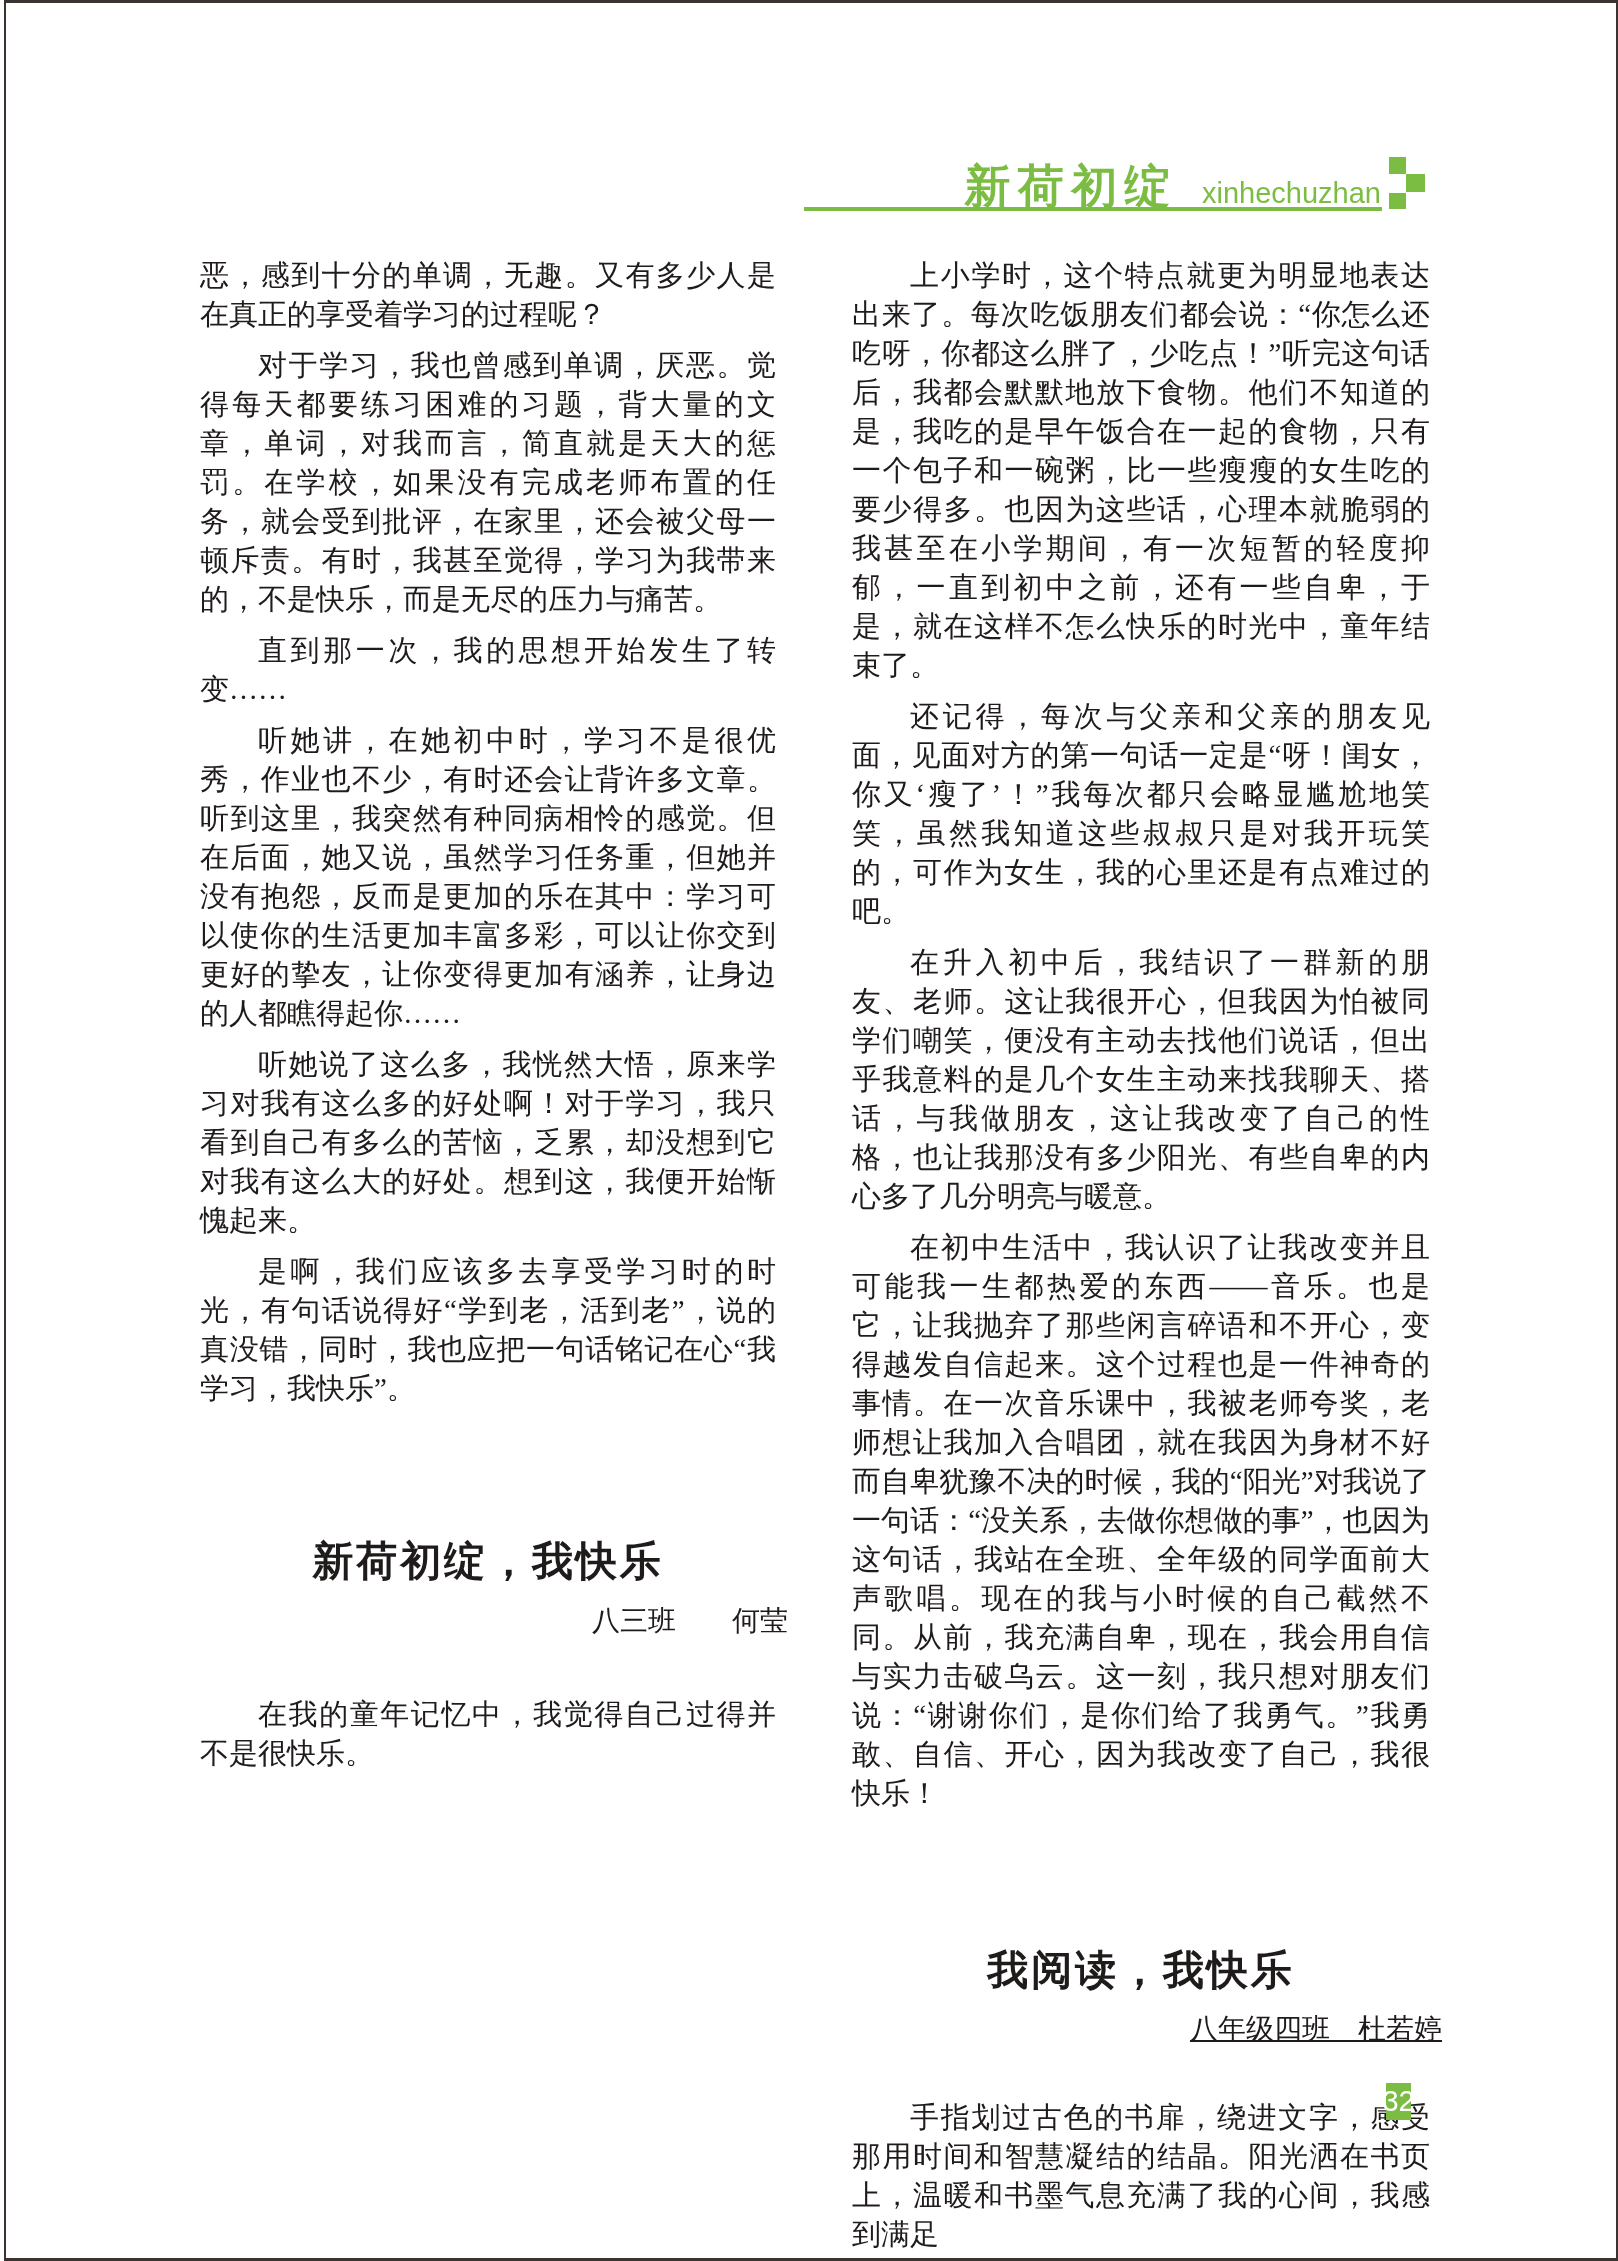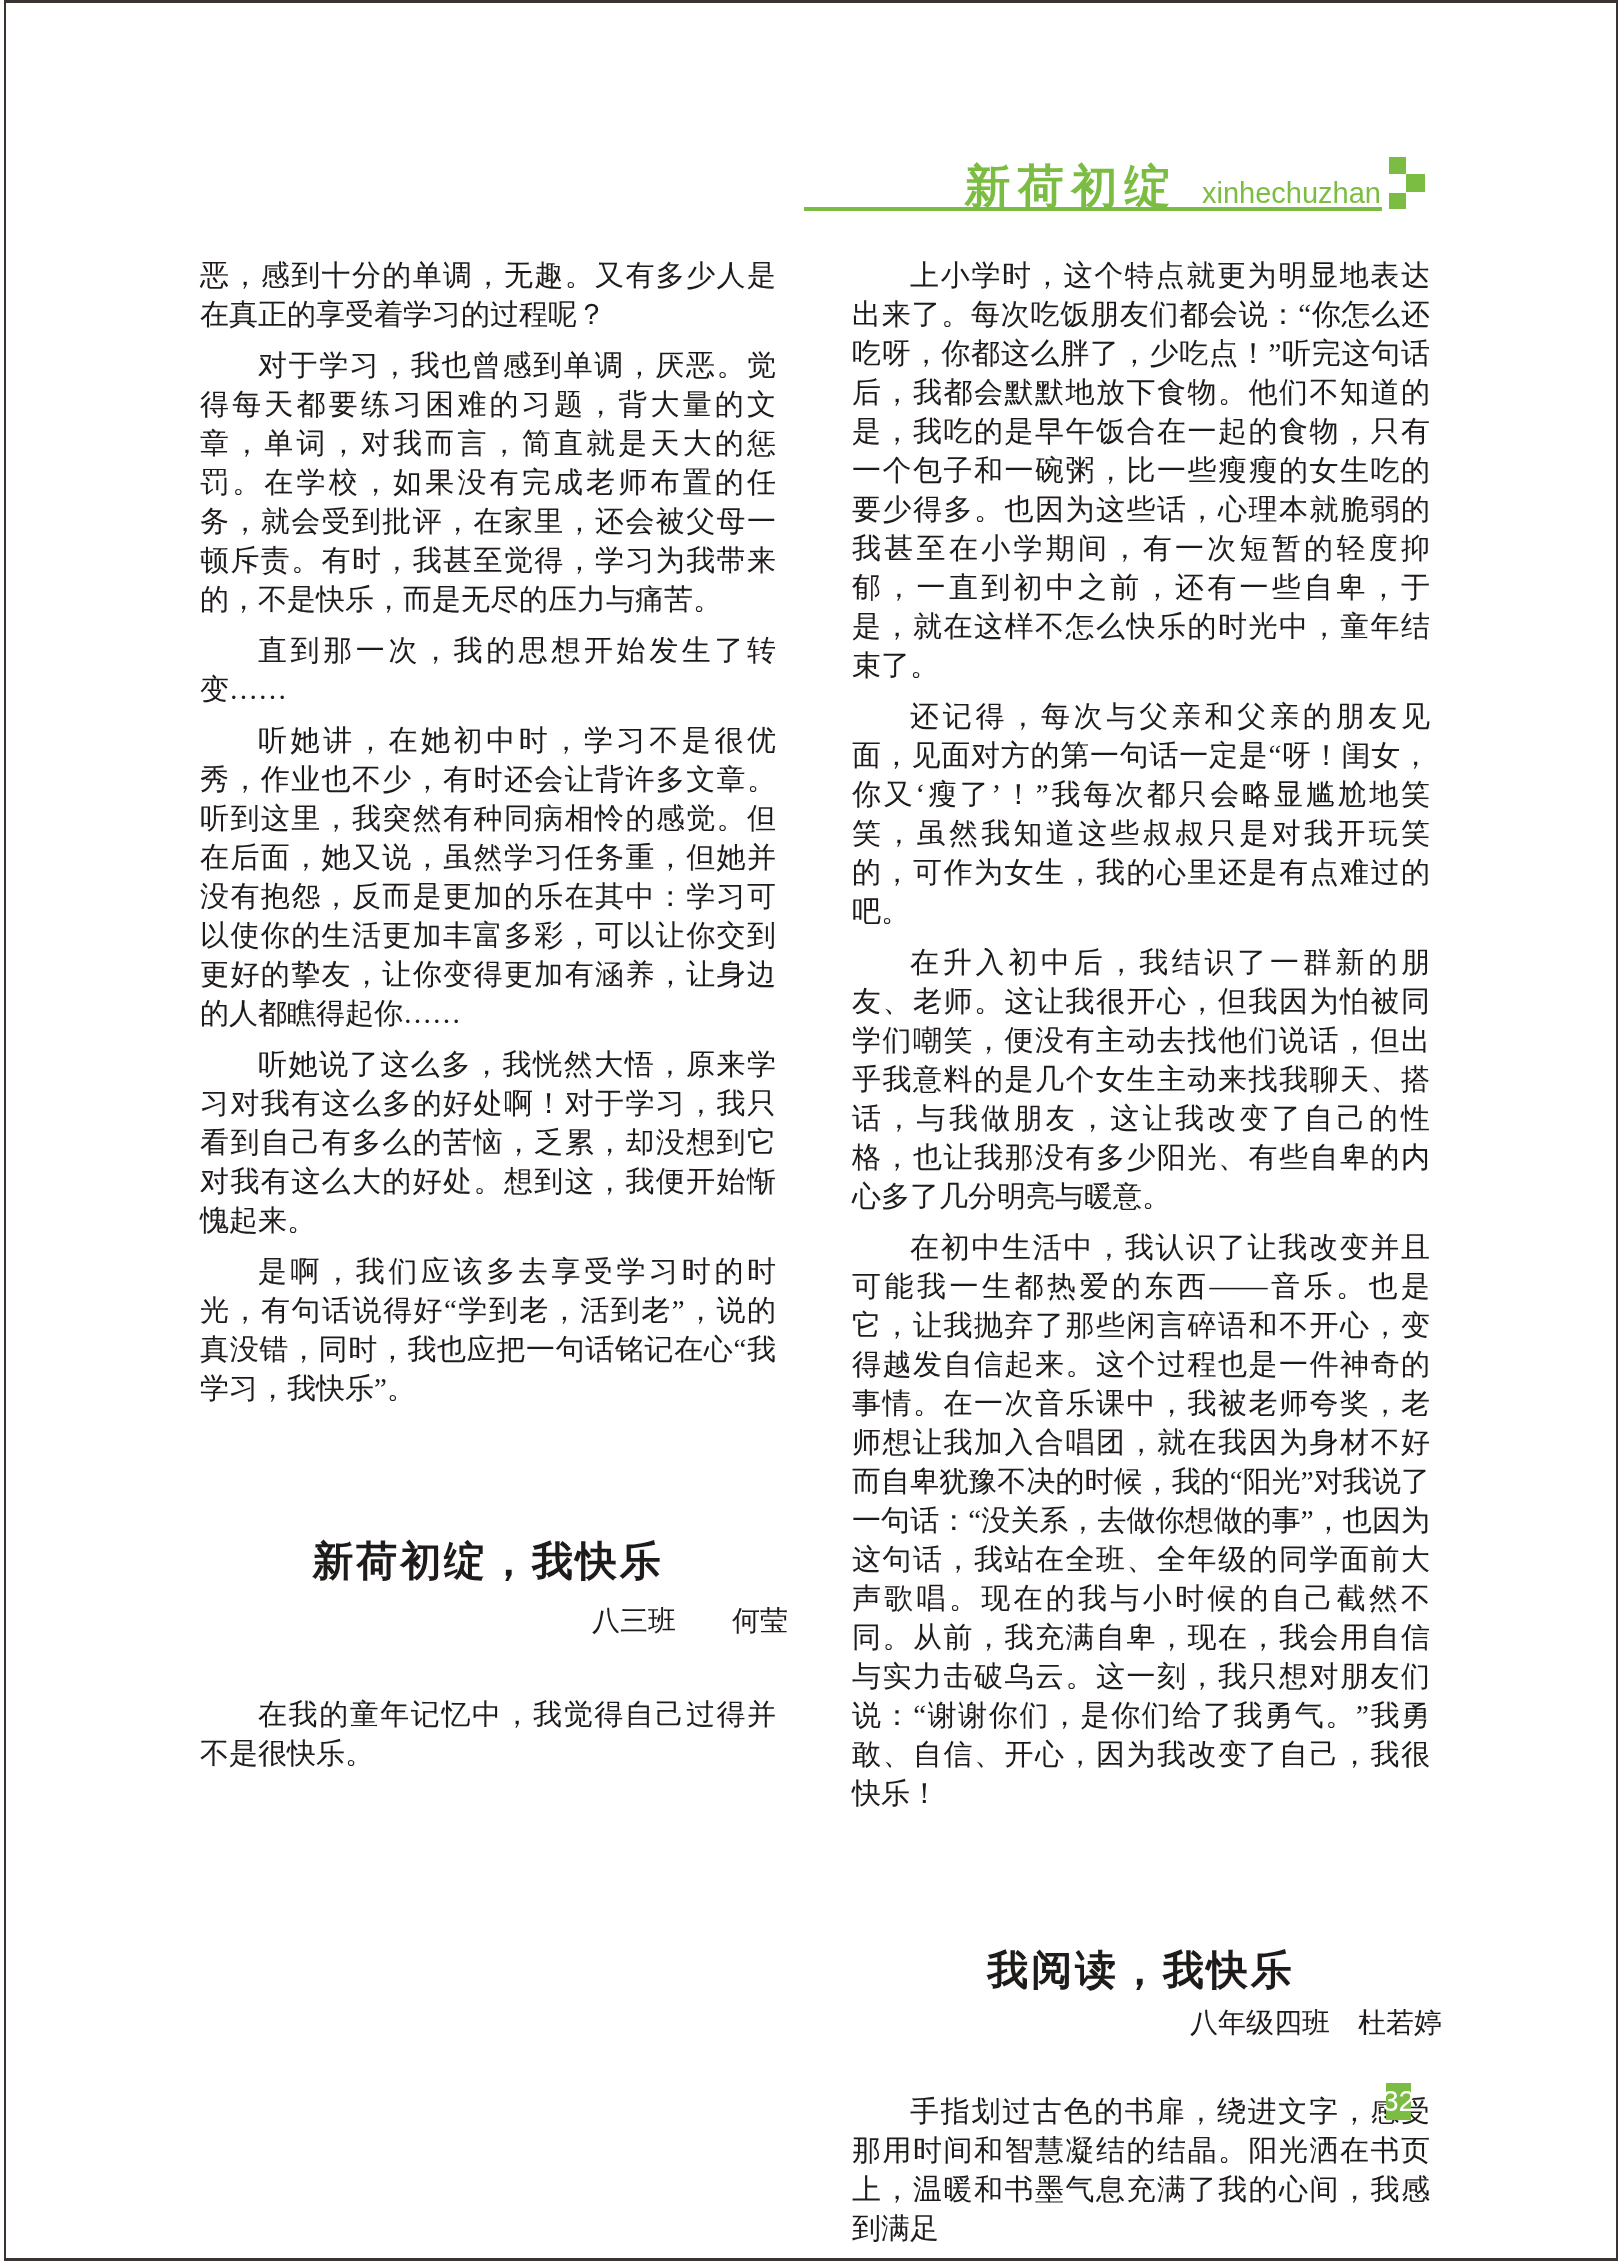--- a/index.html
+++ b/index.html
@@ -89,21 +89,21 @@
     letter-spacing: 2.9px;
   }
   .byline {
     text-align: right;
     font-size: 28px;
     line-height: 31px;
   }
   .col-left  .article-title { margin-top: 131px; }
   .col-left  .byline        { margin-top: 22px; margin-bottom: 59px; }
   .col-right .article-title { margin-top: 135px; }
-  .col-right .byline        { margin-top: 15px; margin-bottom: 54px; }
+  .col-right .byline        { margin-top: 21px; margin-bottom: 54px; text-decoration: underline; }
   
   .page-num-box {
     position: absolute;
     left: 1386px;
     top: 2083px;
     width: 25px;
     height: 37px;
     background: #7bbd42;
     display: flex;
     align-items: center;

